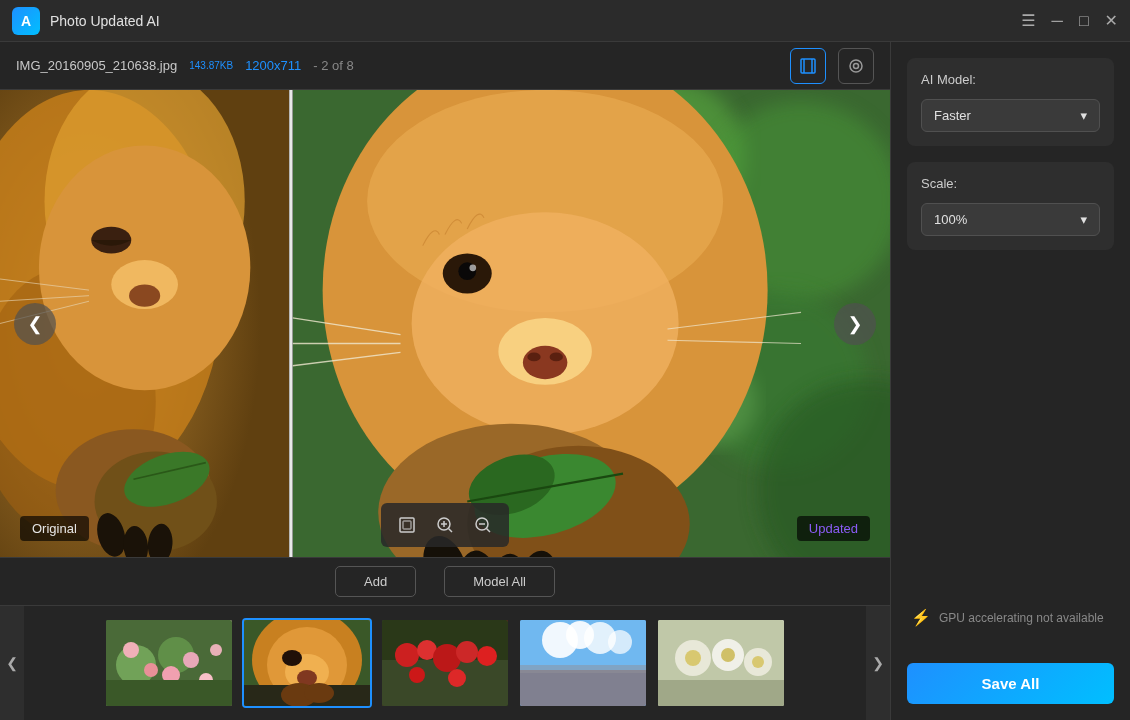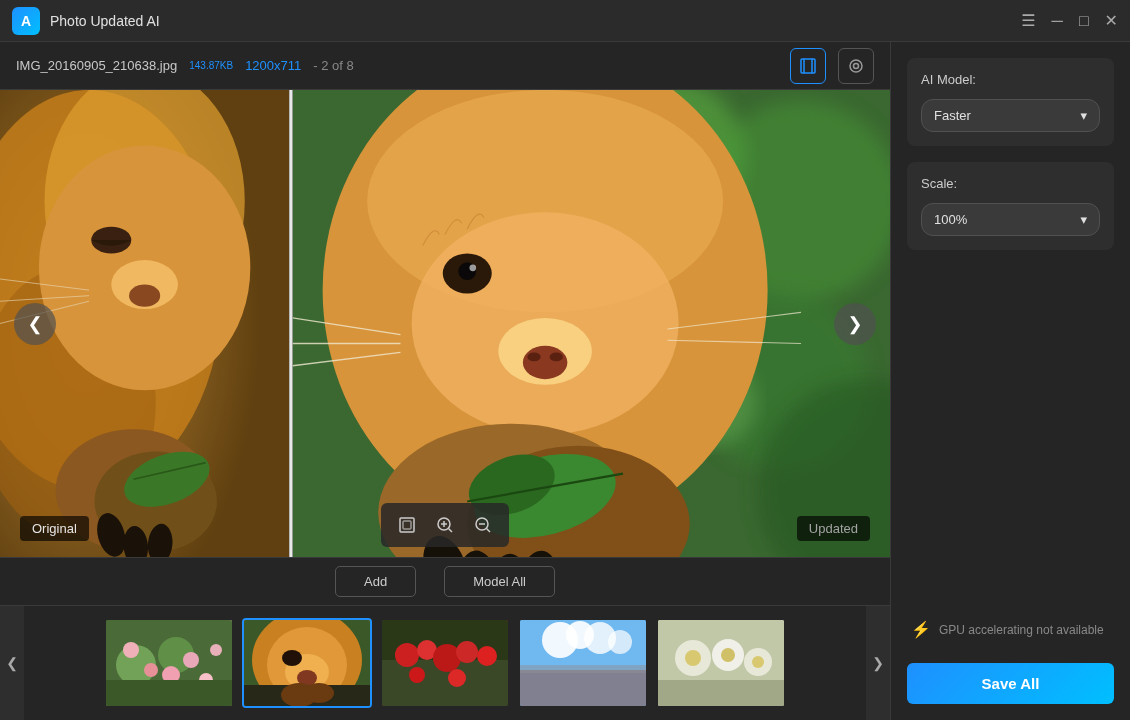--- a/index.html
+++ b/index.html
@@ -142,21 +142,21 @@
       font-size: 13px;
       padding: 5px 12px;
       border-radius: 4px;
       z-index: 20;
     }
     .label-updated {
       position: absolute;
       bottom: 16px;
       right: 20px;
       background: rgba(0,0,0,0.65);
-      color: #a3a3a3;
+      color: #8b5cf6;
       font-size: 13px;
       padding: 5px 12px;
       border-radius: 4px;
       z-index: 20;
     }
 
     
     .nav-arrow {
       position: absolute;
       top: 50%;
@@ -312,21 +312,21 @@
     .sidebar-section-label {
       font-size: 13px;
       color: #cccccc;
       margin-bottom: 12px;
     }
 
     .dropdown {
       width: 100%;
       background: #3a3a3a;
       border: 1px solid #505050;
-      border-radius: 12px;
+      border-radius: 6px;
       padding: 8px 12px;
       color: #e0e0e0;
       font-size: 13px;
       display: flex;
       align-items: center;
       justify-content: space-between;
       cursor: pointer;
     }
 
     .sidebar-spacer { flex: 1; }
@@ -347,21 +347,21 @@
     .save-all-btn {
       width: 100%;
       padding: 12px;
       background: linear-gradient(135deg, #1e90ff, #00bfff);
       border: none;
       border-radius: 6px;
       color: white;
       font-size: 15px;
       font-weight: 600;
       cursor: pointer;
-      margin-top: 8px;
+      margin-top: 20px;
     }
   </style>
 </head>
 <body>
 
 <div class="title-bar">
   <div class="title-bar-logo">
     <span>A</span>
   </div>
   <span class="title-bar-title">Photo Updated AI</span>

